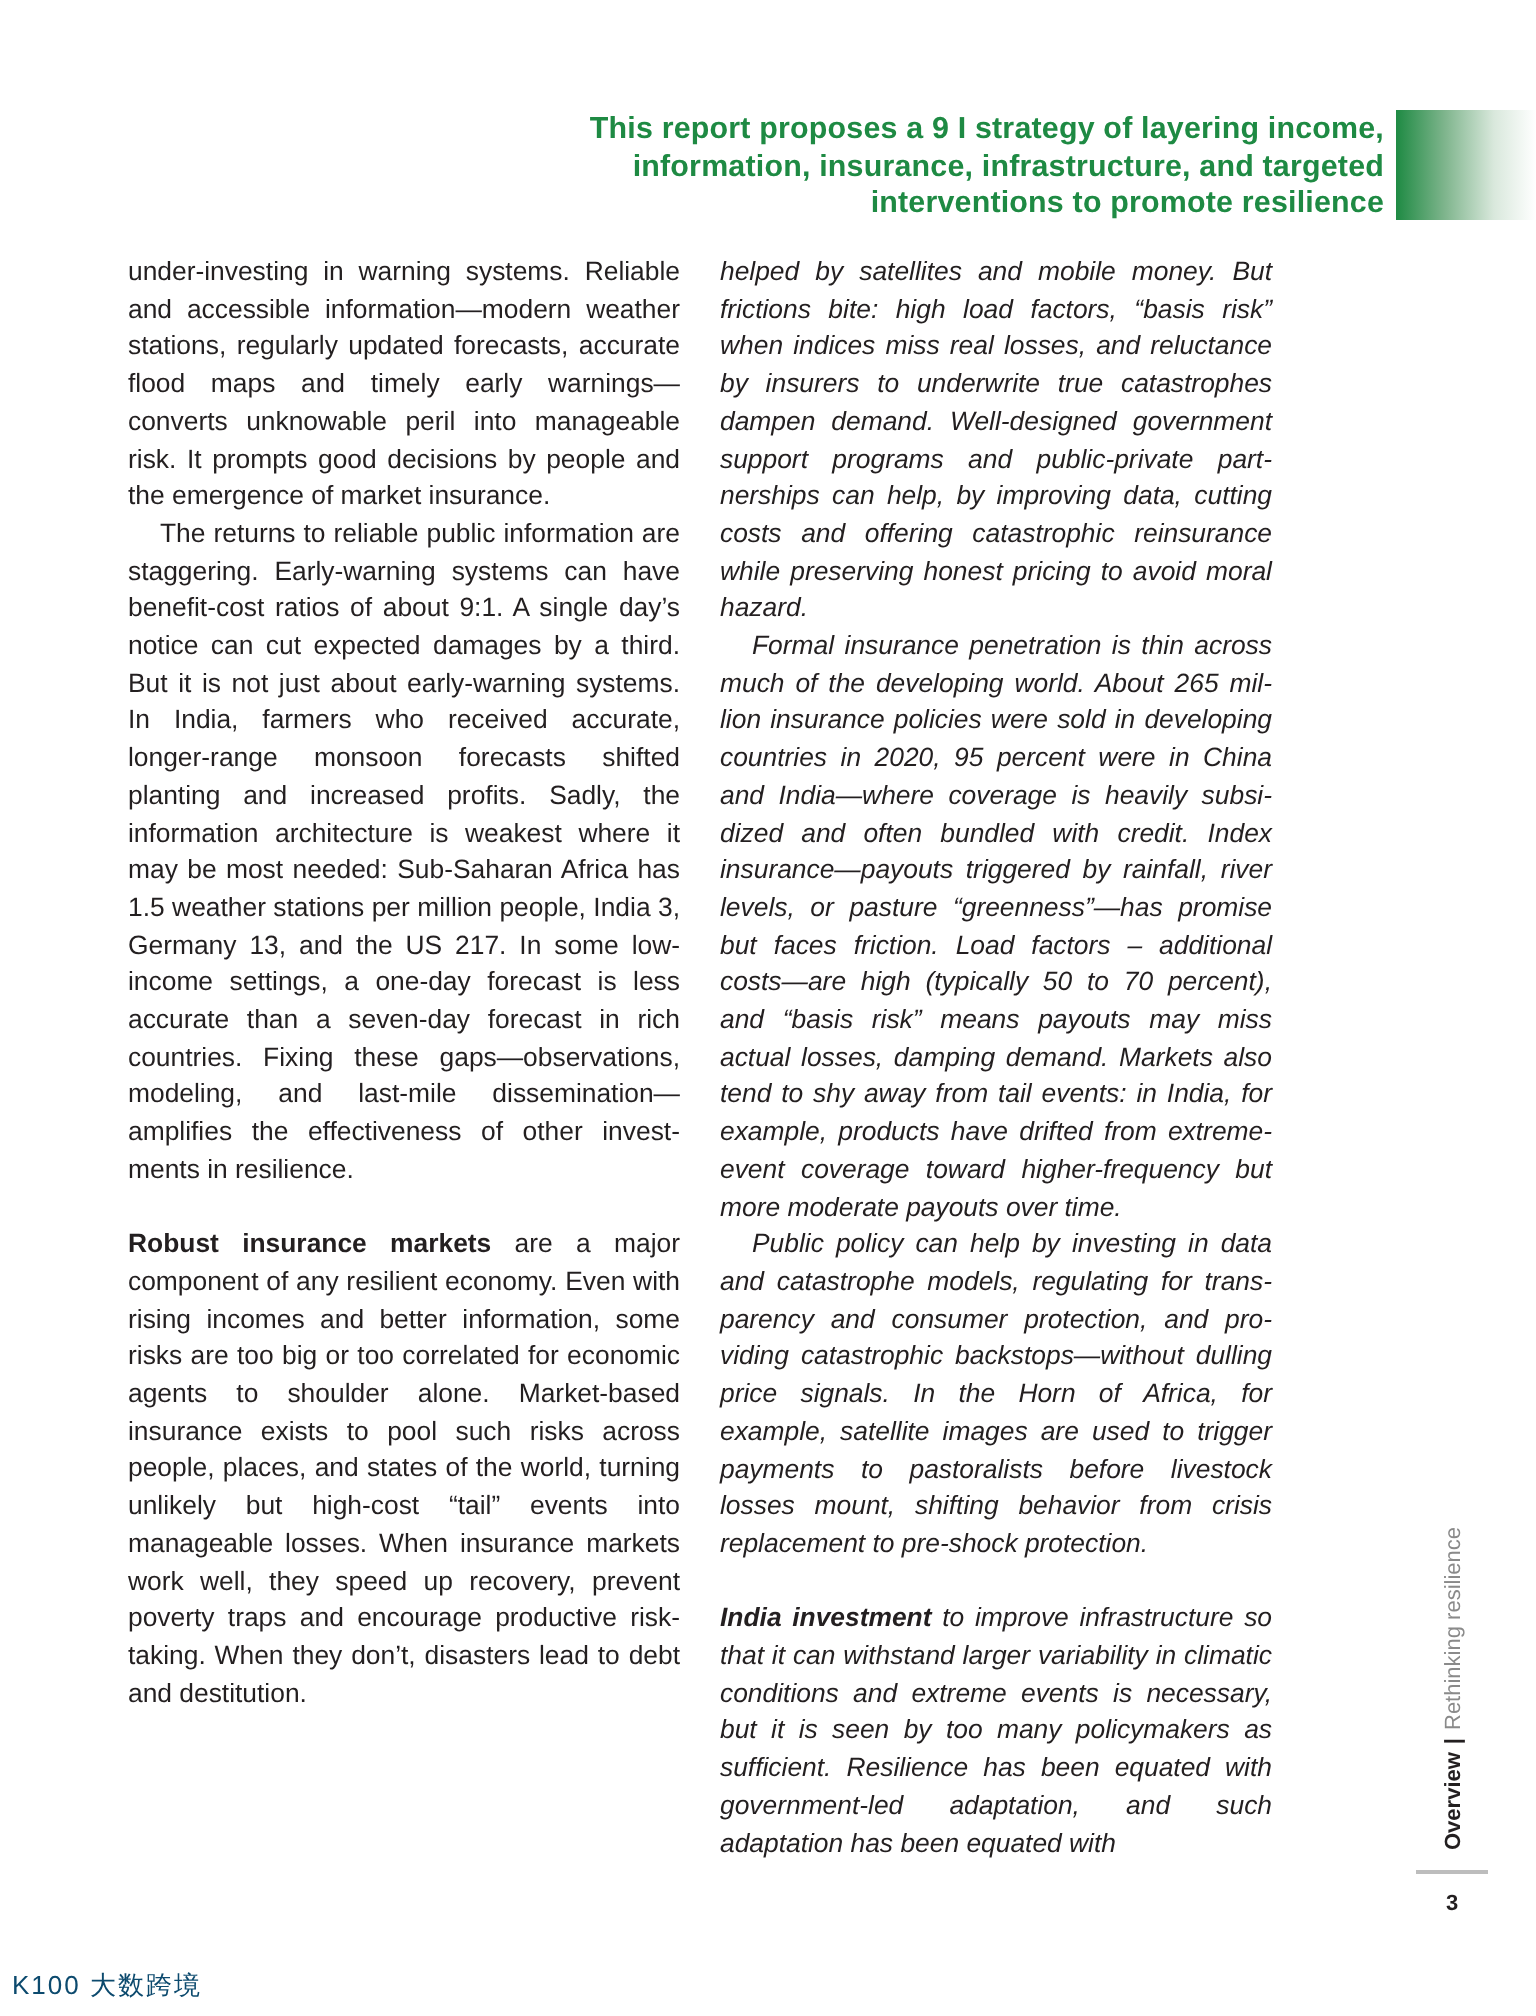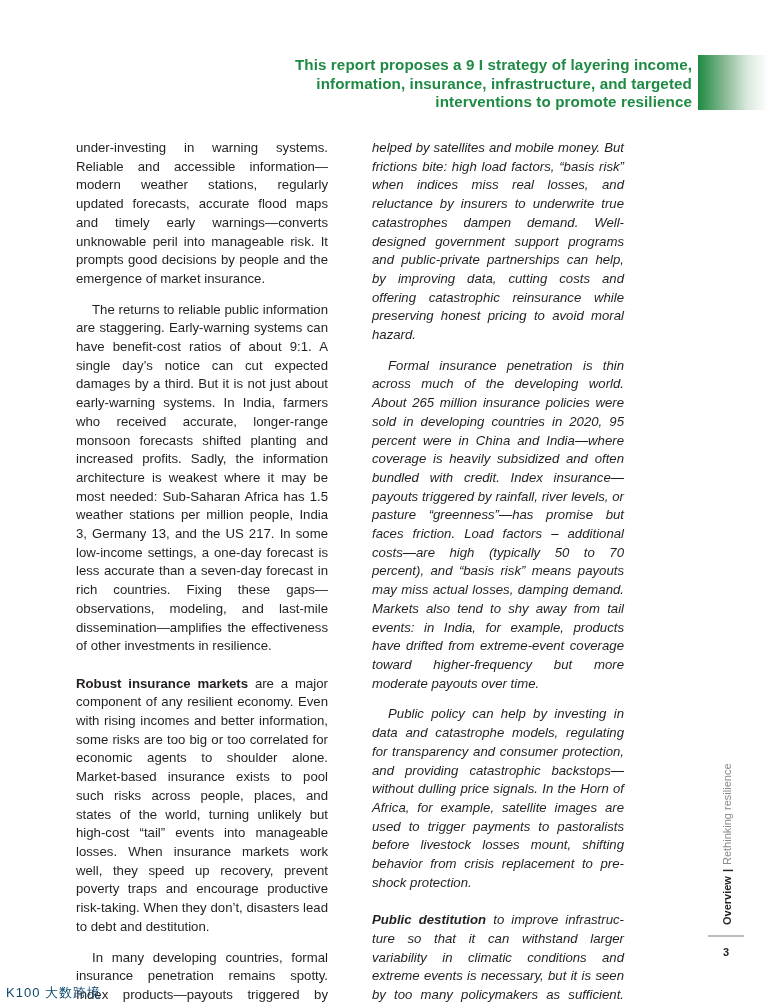--- a/index.html
+++ b/index.html
@@ -15,21 +15,21 @@
   .grad-bar {
     position: absolute; left: 698px; top: 55px; width: 70px; height: 55px;
     background: linear-gradient(to right, #1e8a43 0%, #7fb58d 35%, #d9e8dc 70%, #ffffff 100%);
   }
   .col {
     position: absolute; top: 127px; width: 276px;
     font-size: 13.2px; line-height: 18.7px; text-align: justify; hyphens: manual;
   }
   .col.left { left: 64px; }
   .col.right { left: 360px; font-style: italic; }
-  .col p { margin: 12px; }
+  .col p { margin: 0; }
   .col p.indent { text-indent: 16px; }
   .col p.gap { margin-top: 18.7px; }
   .col b { font-weight: bold; }
   .side {
     position: absolute; left: 716px; top: 745px; width: 20px; height: 180px;
   }
   .side-text {
     position: absolute; left: 0; top: 0;
     transform-origin: left top; transform: translate(2px, 180px) rotate(-90deg);
     white-space: nowrap; font-size: 11px; line-height: 18px;
@@ -44,28 +44,27 @@
 </head>
 <body>
 
 <div class="headline">This report proposes a 9 I strategy of layering income, information, insurance, infrastructure, and targeted interventions to promote resilience</div>
 <div class="grad-bar"></div>
 
 <div class="col left">
   <p>under-investing in warning systems. Reliable and accessible information—modern weather stations, regularly updated forecasts, accu­rate flood maps and timely early warnings—converts unknowable peril into manageable risk. It prompts good decisions by people and the emergence of market insurance.</p>
   <p class="indent">The returns to reliable public information are staggering. Early-warning systems can have benefit-cost ratios of about 9:1. A single day’s notice can cut expected damages by a third. But it is not just about early-warning systems. In India, farmers who received accu­rate, longer-range monsoon forecasts shifted planting and increased profits. Sadly, the information architecture is weakest where it may be most needed: Sub-Saharan Africa has 1.5 weather stations per million people, India 3, Germany 13, and the US 217. In some low-income settings, a one-day forecast is less accurate than a seven-day forecast in rich countries. Fixing these gaps—observations, modeling, and last-mile dissemination—amplifies the effectiveness of other invest­ments in resilience.</p>
   <p class="gap"><b>Robust insurance markets</b><span> are a major component of any resilient economy. Even with rising incomes and better information, some risks are too big or too correlated for economic agents to shoulder alone. Market-based insurance exists to pool such risks across people, places, and states of the world, turning unlikely but high-cost “tail” events into manageable losses. When insurance markets work well, they speed up recovery, prevent poverty traps and encourage productive risk-taking. When they don’t, disasters lead to debt and destitution.</span></p>
-  <p class="indent">In many developing countries, formal insurance penetration remains spotty. Index products—payouts triggered by rainfall, river levels or pasture greenness—have spread,</p>
 </div>
 
 <div class="col right">
   <p>helped by satellites and mobile money. But frictions bite: high load factors, “basis risk” when indices miss real losses, and reluctance by insurers to underwrite true catastrophes dampen demand. Well-designed government support programs and public-private part­nerships can help, by improving data, cutting costs and offering catastrophic reinsurance while preserving honest pricing to avoid moral hazard.</p>
   <p class="indent">Formal insurance penetration is thin across much of the developing world. About 265 mil­lion insurance policies were sold in developing countries in 2020, 95 percent were in China and India—where coverage is heavily subsi­dized and often bundled with credit. Index insurance—payouts triggered by rainfall, river levels, or pasture “greenness”—has promise but faces friction. Load factors – additional costs—are high (typically 50 to 70 percent), and “basis risk” means payouts may miss actual losses, damping demand. Markets also tend to shy away from tail events: in India, for example, products have drifted from extreme-event coverage toward higher-frequency but more moderate payouts over time.</p>
   <p class="indent">Public policy can help by investing in data and catastrophe models, regulating for trans­parency and consumer protection, and pro­viding catastrophic backstops—without dull­ing price signals. In the Horn of Africa, for example, satellite images are used to trigger payments to pastoralists before livestock losses mount, shifting behavior from crisis replacement to pre-shock protection.</p>
-  <p class="gap"><b>Public destitution</b><span> to improve infrastruc­ture so that it can withstand larger variability in climatic conditions and extreme events is necessary, but it is seen by too many poli­cymakers as sufficient. Resilience has been equated with government-led adaptation, and such adaptation has been equated with</span></p>
+  <p class="gap"><b>India investment</b><span> to improve infrastruc­ture so that it can withstand larger variability in climatic conditions and extreme events is necessary, but it is seen by too many poli­cymakers as sufficient. Resilience has been equated with government-led adaptation, and such adaptation has been equated with</span></p>
 </div>
 
 <div class="side">
   <div class="side-text">
     <span class="side-bold">Overview</span><span class="side-sep">|</span><span class="side-light">Rethinking resilience</span>
   </div>
 </div>
 
 <div class="page-rule"></div>
 <div class="page-num">3</div>

